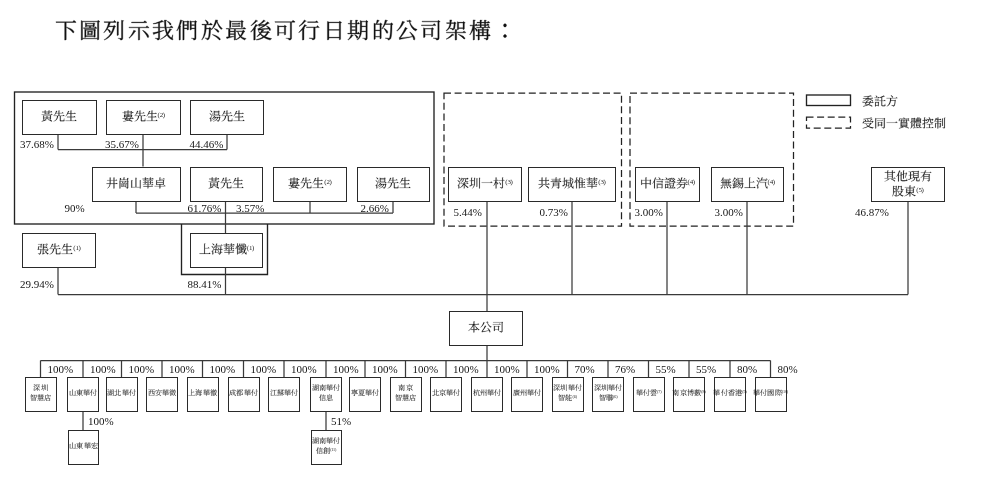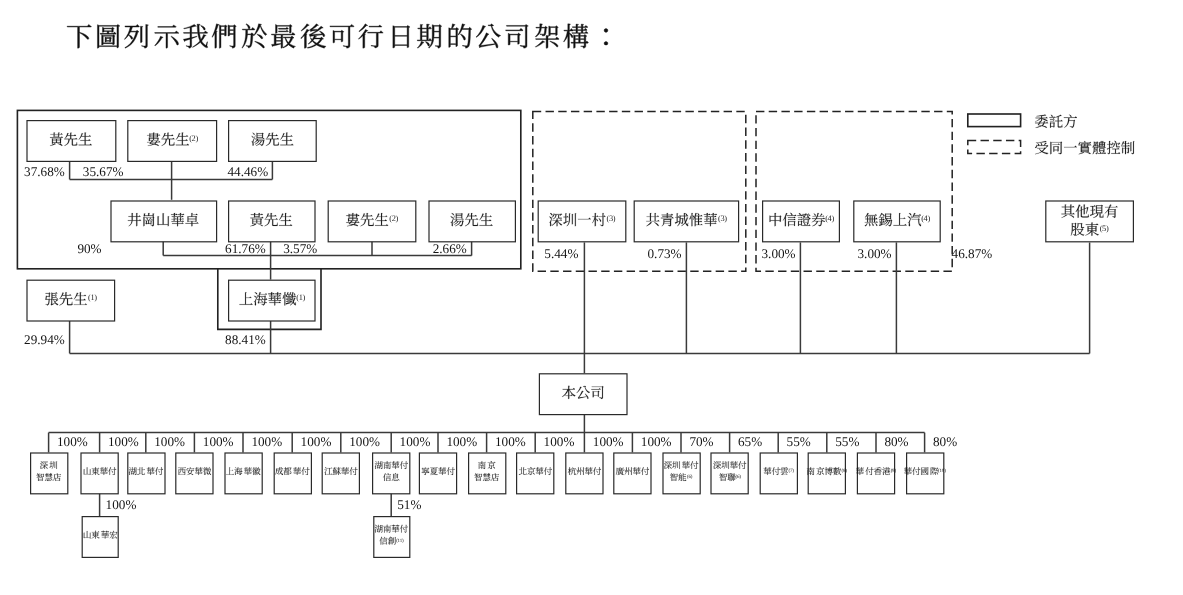--- a/index.html
+++ b/index.html
@@ -548,47 +548,47 @@
           <path d="m39 43l-1 1c5 6 12 16 13 23 8 6 13-10-12-24zm33-38v25h-41l1 3h40v51c0 2-1 3-3 3-3 0-18-1-18-1v2c6 0 10 1 12 2 1 2 2 3 3 6 11-2 12-5 12-11v-52h16c1 0 2-1 3-2-3-3-9-7-9-7l-4 6h-6v-21c3 0 4-1 4-3zm-46-1c-5 20-14 39-23 51l2 1c4-4 9-10 13-16v56h1c2 0 5-2 5-2v-59c2 0 3-1 3-2l-4-1c4-7 7-15 10-22 2 0 3-1 4-2z"></path>
         </svg></span>
       <span class="ln"><span><svg viewBox="0 0 100 100" class="g">
             <path d="m55 3l-1 1c4 4 9 10 10 16 6 5 12-10-9-17zm28 41l-5 6h-40l1 3h49c1 0 2-1 3-2-3-3-8-7-8-7zm0-14l-5 6h-40l1 3h49c1 0 2-1 3-2-3-3-8-7-8-7zm5-14l-4 6h-53l1 3h62c2 0 3-1 3-2-3-3-9-7-9-7zm-61 16l-4-1c3-7 7-14 9-22 2 0 4-1 4-1l-10-4c-6 20-14 39-23 52h2c4-4 8-10 12-16v56h1c3 0 6-2 6-2v-60c2 0 2-1 3-2zm19 62v-6h35v7h1c2 0 5-2 5-3v-25c2-1 4-1 4-2l-8-6-3 4h-33l-7-3v36h1c3 0 5-2 5-2zm35-28v19h-35v-19z"></path>
           </svg><svg viewBox="0 0 100 100" class="g">
             <path d="m67 13v63h1c2 0 5-2 5-3v-56c3-1 3-2 4-3zm18-7v80c0 1-1 2-3 2-1 0-11-1-11-1v2c4 0 7 1 8 2 1 1 2 3 2 5 9-1 10-4 10-10v-76c2 0 3-1 4-3zm-61 65h26v15h-26zm-9-36v14c0 14-1 29-12 42l2 1c7-5 11-12 13-20v24h1c3 0 5-2 5-2v-5h26v5h1c2 0 5-1 5-2v-20c2 0 3-1 4-2l-8-6-3 4h-24l-5-2c0-2 0-4 1-6h29v3h1c2 0 5-1 5-2v-22c2 0 4-1 4-1l-8-7-3 4h-27l-7-3zm35 3v8h-29v-8zm0 11v8h-29c0-3 0-5 0-8h0zm-28-24v3h27c1 0 2-1 2-2-3-2-7-6-7-6l-4 5h-18c5-5 10-10 13-15 10 5 17 12 20 18 6 4 12-11-19-20 3 0 4 0 4-1l-11-3c-4 10-15 25-26 33l1 1c6-3 12-8 18-13z"></path>
           </svg></span><sup>(11)</sup></span>
     </div>
 
   <div class="pct" style="left:-16px;top:139px;width:70px;text-align:right">37.68%</div>
-  <div class="pct" style="left:69px;top:139px;width:70px;text-align:left">35.67%</div>
+  <div class="pct" style="left:69px;top:139px;width:70px;text-align:right">35.67%</div>
   <div class="pct" style="left:153.5px;top:139px;width:70px;text-align:right">44.46%</div>
   <div class="pct" style="left:64.5px;top:202.5px;width:70px;">90%</div>
   <div class="pct" style="left:151.5px;top:202.5px;width:70px;text-align:right">61.76%</div>
   <div class="pct" style="left:236px;top:202.5px;width:70px;text-align:left">3.57%</div>
   <div class="pct" style="left:319px;top:202.5px;width:70px;text-align:right">2.66%</div>
   <div class="pct" style="left:-16px;top:279px;width:70px;text-align:right">29.94%</div>
   <div class="pct" style="left:151.5px;top:279px;width:70px;text-align:right">88.41%</div>
   <div class="pct" style="left:412px;top:206.5px;width:70px;text-align:right">5.44%</div>
   <div class="pct" style="left:498px;top:206.5px;width:70px;text-align:right">0.73%</div>
   <div class="pct" style="left:593px;top:206.5px;width:70px;text-align:right">3.00%</div>
   <div class="pct" style="left:673px;top:206.5px;width:70px;text-align:right">3.00%</div>
-  <div class="pct" style="left:793px;top:206.5px;width:70px;text-align:left">46.87%</div>
+  <div class="pct" style="left:837px;top:206.5px;width:70px;text-align:center">46.87%</div>
   <div class="pct" style="left:47.5px;top:363.5px">100%</div>
   <div class="pct" style="left:90px;top:363.5px">100%</div>
   <div class="pct" style="left:128.5px;top:363.5px">100%</div>
   <div class="pct" style="left:169px;top:363.5px">100%</div>
   <div class="pct" style="left:209.5px;top:363.5px">100%</div>
   <div class="pct" style="left:250.5px;top:363.5px">100%</div>
   <div class="pct" style="left:291px;top:363.5px">100%</div>
   <div class="pct" style="left:333px;top:363.5px">100%</div>
   <div class="pct" style="left:372px;top:363.5px">100%</div>
   <div class="pct" style="left:412.5px;top:363.5px">100%</div>
   <div class="pct" style="left:453px;top:363.5px">100%</div>
   <div class="pct" style="left:494px;top:363.5px">100%</div>
   <div class="pct" style="left:534px;top:363.5px">100%</div>
   <div class="pct" style="left:574.5px;top:363.5px">70%</div>
-  <div class="pct" style="left:615px;top:363.5px">65%</div>
+  <div class="pct" style="left:615px;top:363.5px">76%</div>
   <div class="pct" style="left:655.5px;top:363.5px">55%</div>
   <div class="pct" style="left:696px;top:363.5px">55%</div>
   <div class="pct" style="left:737px;top:363.5px">80%</div>
   <div class="pct" style="left:777.5px;top:363.5px">80%</div>
   <div class="pct" style="left:88px;top:415.5px">100%</div>
   <div class="pct" style="left:331px;top:415.5px">51%</div>
 </div>
 
 </body></html>

